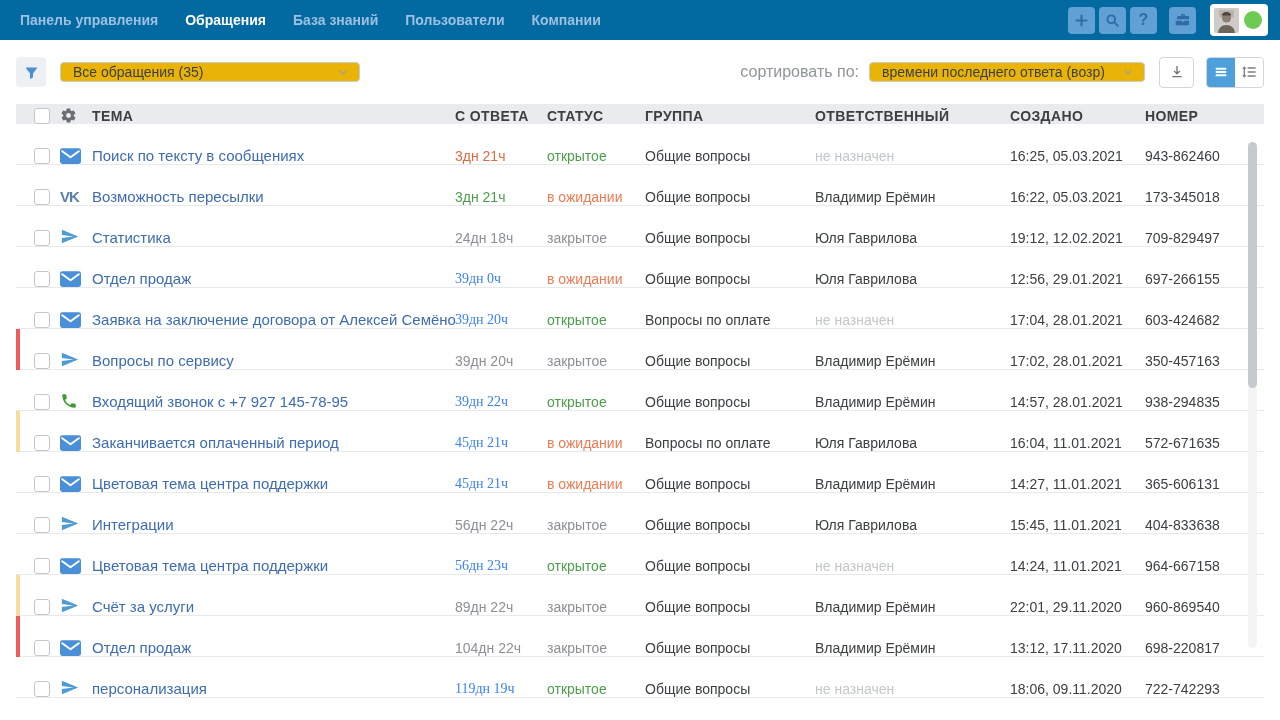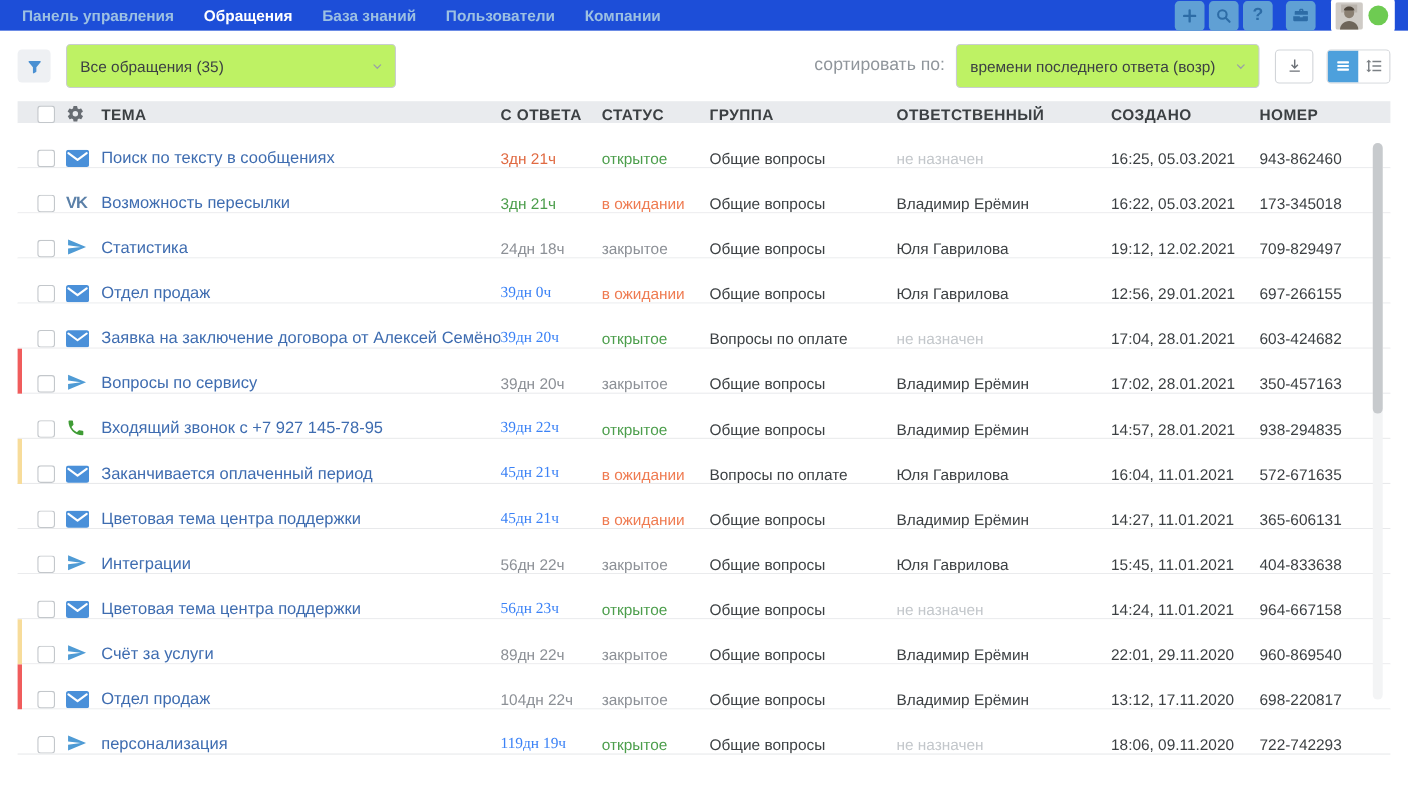--- a/index.html
+++ b/index.html
@@ -2,35 +2,35 @@
 <html><head>
 <meta charset="utf-8">
 <style>
   * { box-sizing: border-box; }
   html,body { margin:0; padding:0; }
   body {
     width:1280px; height:720px; overflow:hidden; background:#fff;
     font-family:"Liberation Sans", sans-serif;
   }
   
-  .topbar { height:28px; background:#1d4ed8; display:flex; align-items:center; padding:0 12px 0 20px; }
+  .topbar { height:40px; background:#0369a1; display:flex; align-items:center; padding:0 12px 0 20px; }
   .nav { display:flex; gap:27px; align-items:center; }
   .nav-item { font-size:14px; font-weight:700; color:#9cc0e2; cursor:pointer; white-space:nowrap; }
   .nav-item.active { color:#ffffff; }
   .topbar-actions { margin-left:auto; display:flex; align-items:center; }
   .tb-btn { width:27px; height:27px; border-radius:4px; background:#60a0d4; display:flex; align-items:center; justify-content:center; margin-left:4px; cursor:pointer; }
   .tb-btn.case { margin-left:12px; }
   .tb-glyph { color:#2d6ca6; font-size:16px; font-weight:700; line-height:1; }
   .avatar-pill { margin-left:14px; width:58px; height:32px; background:#fff; border-radius:4px; display:flex; align-items:center; justify-content:space-between; padding:0 4px; cursor:pointer; }
   .avatar-img { width:25px; height:25px; border-radius:2px; overflow:hidden; display:block; }
   .status-dot { width:18px; height:18px; border-radius:50%; background:#6ecb52; margin-right:2px; }
   
   .toolbar { height:64px; display:flex; align-items:center; padding:0 16px; background:#fff; }
   .filter-btn { width:30px; height:30px; border-radius:4px; background:#eef0f3; display:flex; align-items:center; justify-content:center; margin-right:14px; cursor:pointer; }
-  .select { height:40px; border:1px solid #c9cdd1; border-radius:4px; background:#bef264; display:flex; align-items:center; justify-content:space-between; padding:0 10px 0 12px; font-size:14px; color:#3c4043; cursor:pointer; }
+  .select { height:20px; border:1px solid #c9cdd1; border-radius:4px; background:#eab308; display:flex; align-items:center; justify-content:space-between; padding:0 10px 0 12px; font-size:14px; color:#3c4043; cursor:pointer; }
   .select.filter { width:300px; }
   .sort-label { margin-left:auto; color:#8f959b; font-size:16px; margin-right:10px; white-space:nowrap; }
   .select.sort { width:276px; }
   .dl-btn { width:35px; height:31px; border:1px solid #d2d5d9; border-radius:4px; margin-left:14px; display:flex; align-items:center; justify-content:center; background:#fff; cursor:pointer; }
   .view-toggle { margin-left:12px; height:31px; border:1px solid #d2d5d9; border-radius:4px; display:flex; overflow:hidden; background:#fff; }
   .vt-seg { width:28px; display:flex; align-items:center; justify-content:center; background:#fff; cursor:pointer; }
   .vt-seg.active { background:#4da0dc; }
   
   .table { margin:0 16px; position:relative; }
   .thead { height:20px; background:#e9ebee; display:flex; align-items:flex-end; font-size:11px; color:#7d8288; font-weight:700; letter-spacing:.4px; }

